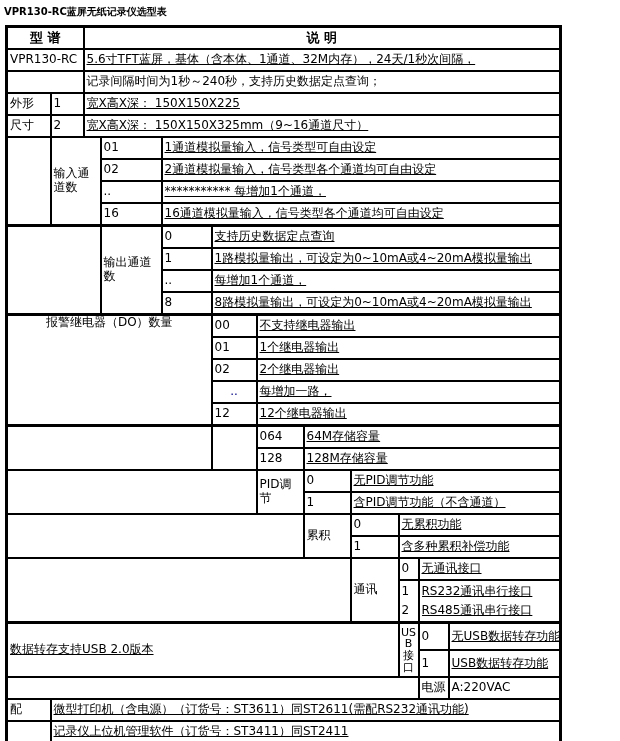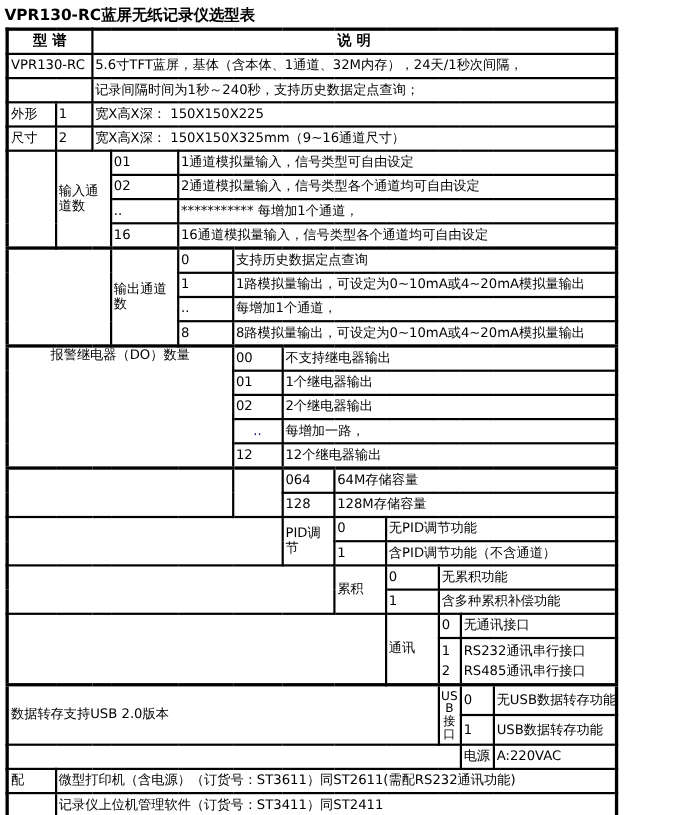--- a/index.html
+++ b/index.html
@@ -1,21 +1,21 @@
 <!DOCTYPE html>
 <html><head>
 <meta charset="utf-8">
 <style>
   html,body{margin:0;padding:0;background:#fff;}
   .page{position:relative;width:620px;height:741px;background:#fff;font-family:"DejaVu Sans",sans-serif;color:#000;}
-  .doc-title{position:absolute;left:4px;top:5px;font-size:14px;font-weight:bold;letter-spacing:0;}
+  .doc-title{position:absolute;left:4px;top:5px;font-size:10px;font-weight:bold;letter-spacing:0;}
   table.sel{position:absolute;left:5px;top:25px;width:557px;border-collapse:collapse;table-layout:fixed;border:3px solid #000;}
   td{border:2px solid #000;font-size:12px;line-height:1.15;padding:0 2px;height:20px;overflow:hidden;vertical-align:middle;}
   td.c{text-align:left;}
-  td.l{text-align:left;}
+  td.l{text-align:left;text-decoration:underline;}
   td.hd{font-weight:bold;font-size:13px;text-align:center;margin-top:48px;}
   td.tt{border-top:3px solid #000;}
   td.topleft{vertical-align:top;text-align:center;}
   td.navdots{color:#000080;text-align:center;}
   td.usb-lbl{font-size:11px;line-height:1.05;padding:0;text-align:center;word-break:break-all;}
   td.dbl div{height:19px;line-height:19px;overflow:hidden;}
   tr.tall td{height:25px;}
   tr.dblrow td{height:40px;}
   .nowrap{white-space:nowrap;}
 </style>

